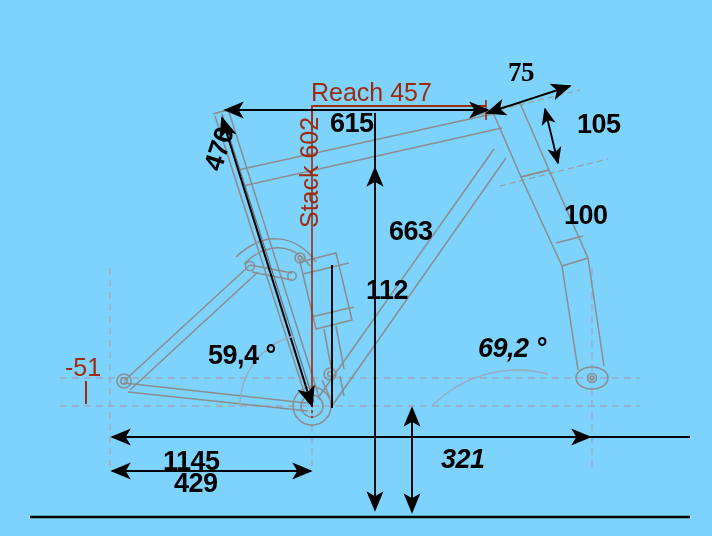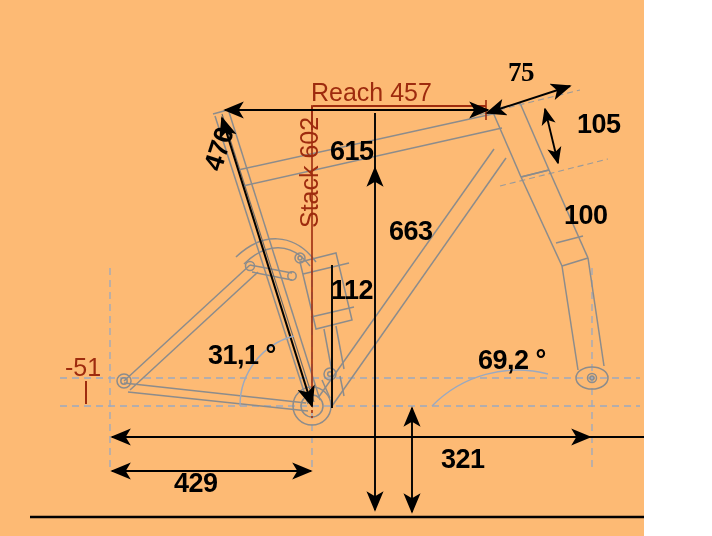--- a/index.html
+++ b/index.html
@@ -1,17 +1,17 @@
 <!DOCTYPE html>
 <html><head>
 <meta charset="utf-8">
 <style>
   html,body{margin:0;padding:0;background:#ffffff;}
   body{font-family:"Liberation Sans", sans-serif;}
-  #stage{position:relative;width:644px;height:536px;background:#fdba74;overflow:hidden;}
+  #stage{position:relative;width:712px;height:536px;background:#7dd3fc;overflow:hidden;}
   #stage svg{position:absolute;left:0;top:0;}
   .lbl{position:absolute;font-family:"Liberation Sans", sans-serif;white-space:nowrap;}
   .dim{font-weight:bold;color:#000000;font-size:27px;letter-spacing:-0.5px;}
   .red{color:#9e2b0e;font-weight:normal;font-size:25px;}
   .rot90{transform:rotate(-90deg);transform-origin:left top;}
 </style>
 </head>
 <body>
 
 <div id="stage">
@@ -187,36 +187,37 @@
       <path d="M432,406 A120,120 0 0,1 548,374"></path>
     </g>
   </svg>
 
   <div class="lbl red" style="left:311px;top:78px;">Reach 457</div>
 
   <div class="lbl red rot90" style="left:295px;top:228px;">Stack 602</div>
 
   <div class="lbl dim" style="left:198px;top:165px;transform:rotate(-72deg);transform-origin:left top;">470</div>
 
-  <div class="lbl dim" style="left:330px;top:108px;margin-top:28px;">615</div>
+  <div class="lbl dim" style="left:330px;top:108px;">615</div>
 
   <div class="lbl dim" style="left:389px;top:216px;">663</div>
 
-  <div class="lbl dim" style="left:331px;top:275px;">112</div>
+  <div class="lbl dim" style="left:331px;top:275px;padding-left:35px;">112</div>
 
   <div class="lbl dim" style="left:508px;top:57px;font-family:Liberation Serif, serif;">75</div>
 
   <div class="lbl dim" style="left:577px;top:109px;">105</div>
 
   <div class="lbl dim" style="left:564px;top:200px;">100</div>
 
+  <div class="lbl dim" style="left:163px;top:446px;">1145</div>
 
   <div class="lbl dim" style="left:174px;top:468px;">429</div>
 
-  <div class="lbl dim" style="left:441px;top:444px;">321</div>
+  <div class="lbl dim" style="left:441px;top:444px;font-style:italic;">321</div>
 
   <div class="lbl red" style="left:65px;top:353px;">-51</div>
 
-  <div class="lbl dim" style="left:208px;top:340px;">31,1 °</div>
-
-  <div class="lbl dim" style="left:478px;top:345px;">69,2 °</div>
+  <div class="lbl dim" style="left:208px;top:340px;">59,4 °</div>
+
+  <div class="lbl dim" style="left:478px;top:333px;font-style:italic;">69,2 °</div>
 
 </div>
 
 </body></html>

